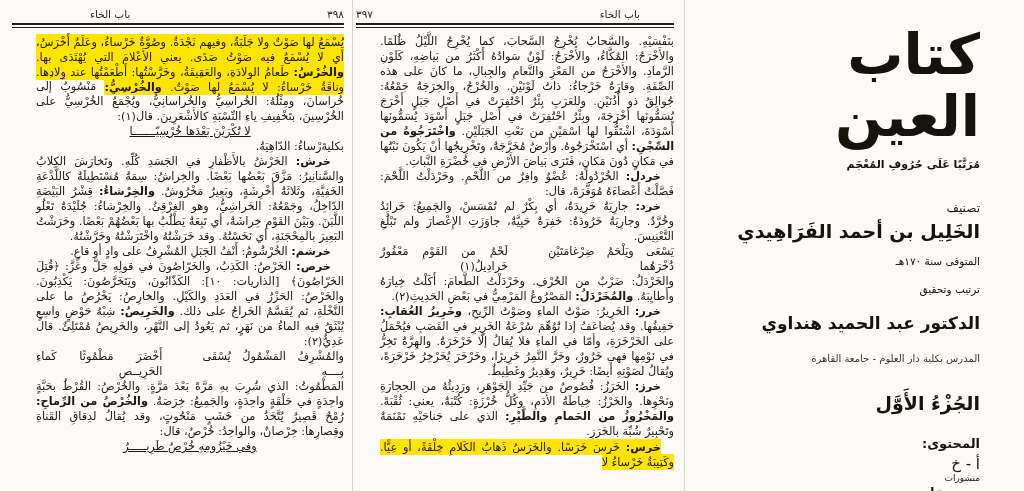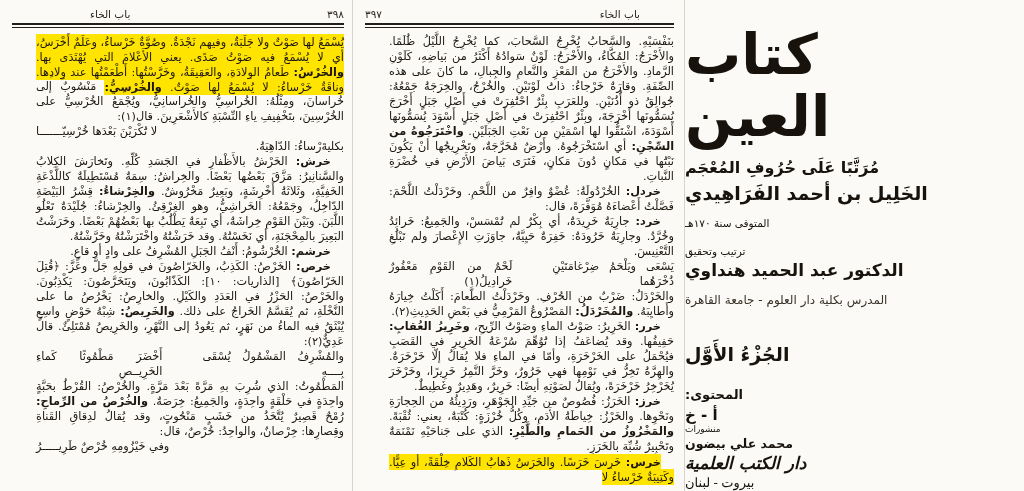--- a/index.html
+++ b/index.html
@@ -1,46 +1,46 @@
 <!DOCTYPE html>
 <html lang="ar"><head>
 <meta charset="utf-8">
 <style>
   html,body{margin:0;padding:0;background:#fbfaf6;}
   body{width:1024px;height:491px;overflow:hidden;font-family:"DejaVu Sans",sans-serif;}
   .spread{display:flex;width:1024px;height:491px;}
   .page-col{box-sizing:border-box;height:491px;overflow:hidden;background:#fbfaf6;}
   #col-left{width:352px;padding:8px 8px 0 12px;}
-  #col-mid{width:332px;padding:8px 10px 0 12px;border-left:1px solid #d8d4c9;}
-  #col-title{width:296px;border-left:1px solid #d8d4c9;text-align:left;direction:rtl;padding-top:12px;color:#17120c;}
+  #col-mid{width:332px;padding:8px 10px 0 3px;border-left:1px solid #d8d4c9;}
+  #col-title{width:296px;border-left:1px solid #d8d4c9;text-align:right;direction:rtl;padding-top:12px;color:#17120c;}
 
   .running-head{display:flex;justify-content:space-between;font-size:10.5px;color:#2b251d;direction:ltr;align-items:baseline;}
   .rh-pad-left{margin-left:78px;}
   .rh-pad-right{margin-right:34px;}
   .head-rule{margin-top:3px;height:2px;border-top:2.5px solid #241f18;border-bottom:1px solid #241f18;}
 
   .body-text{direction:rtl;font-size:11.3px;line-height:15px;text-align:justify;color:#1d1710;margin-top:6px;margin-left:24px;}
   .body-text p{margin:0;}
   .entry{text-indent:13px;}
   .vrow{display:flex;justify-content:center;gap:40px;text-indent:0;}
-  .vcenter{text-align:left;text-indent:0;}
+  .vcenter{text-align:center;text-indent:0;text-decoration:underline;}
   mark{background:#ffe400;color:inherit;padding:1.5px 0;}
   b{font-weight:bold;}
 
   .t-title{font-size:56px;font-weight:bold;line-height:62px;margin-top:12px;letter-spacing:0;}
-  .t-subtitle{font-size:16px;font-weight:bold;margin-top:10px;}
+  .t-subtitle{font-size:11px;font-weight:bold;margin-top:10px;}
   .t-tasnif{font-size:12px;margin-top:30px;}
   .t-author{font-size:19px;font-weight:bold;margin-top:5px;}
   .t-died{font-size:10.5px;margin-top:13px;}
   .t-tartib{font-size:10.5px;margin-top:16px;}
-  .t-editor{font-size:17px;font-weight:bold;margin-top:3px;}
-  .t-editor-sub{font-size:12px;margin-top:13px;color:#3a332a;}
-  .t-volume{font-size:19px;font-weight:bold;margin-top:36px;}
+  .t-editor{font-size:17px;font-weight:bold;margin-top:18px;}
+  .t-editor-sub{font-size:10px;margin-top:20px;color:#3a332a;}
+  .t-volume{font-size:19px;font-weight:bold;margin-top:28px;}
   .t-contents-label{font-size:13px;font-weight:bold;margin-top:22px;}
-  .t-contents-range{font-size:15px;font-weight:bold;margin-top:4px;}
+  .t-contents-range{font-size:15px;font-weight:normal;margin-top:4px;}
   .t-pub1{font-size:9px;}
   .t-pub2{font-size:12.5px;font-weight:bold;margin-top:2px;}
   .t-pub3{font-size:17px;font-weight:bold;margin-top:2px;font-style:italic;}
   .t-pub4{font-size:13px;margin-top:2px;font-family:Liberation Serif, serif;}
 </style>
 </head>
 <body>
 
 <div class="spread">
 
@@ -87,20 +87,21 @@
       <p class="entry"><b>خرر:</b><span> الخَرِيرُ: صَوْتُ الماءِ وصَوْتُ الرِّيحِ، </span><b>وخَرِيرُ العُقابِ:</b><span> حَفِيفُها. وقد يُضاعَفُ إذا تُوُهِّمَ سُرْعَةُ الخَرِيرِ في القَصَبِ فيُحْمَلُ على الخَرْخَرَةِ، وأمّا في الماءِ فلا يُقالُ إلّا خَرْخَرَةٌ. والهِرَّةُ تَخِرُّ في نَوْمِها فهي خَرُورٌ، وخَرَّ النَّمِرُ خَرِيرًا، وخَرْخَرَ يُخَرْخِرُ خَرْخَرَةً، ويُقالُ لصَوْتِهِ أيضًا: خَرِيرٌ، وهَدِيرٌ وغَطِيطٌ.</span></p>
       <p class="entry"><b>خرز:</b><span> الخَرَزُ: فُصُوصٌ من جَيِّدِ الجَوْهَرِ، ورَدِيئُهُ من الحِجارَةِ ونَحْوِها. والخَرْزُ: خِياطَةُ الأَدَمِ، وكُلُّ خُرْزَةٍ: كُتْبَةٌ، يعني: ثُقْبَةً. </span><b>والمَخْرُوزُ من الحَمامِ والطَّيْرِ:</b><span> الذي على جَناحَيْهِ نَمْنَمَةٌ وتَحْبِيرٌ شُبِّهَ بالخَرَزِ.</span></p>
       <p class="entry"><mark><b>خرس:</b><span> خَرِسَ خَرَسًا. والخَرَسُ ذَهابُ الكَلامِ خِلْقَةً، أو عِيًّا. وكَتِيبَةٌ خَرْساءُ لا</span></mark></p>
     </div>
 
   </section>
 
   <aside class="page-col" id="col-title">
     <div class="t-title">كتاب العين</div>
     <div class="t-subtitle">مُرَتَّبًا عَلَى حُرُوفِ المُعْجَم</div>
+    <div class="t-tasnif">تصنيف</div>
     <div class="t-author">الخَلِيل بن أحمد الفَرَاهِيدي</div>
     <div class="t-died">المتوفى سنة ١٧٠هـ</div>
     <div class="t-tartib">ترتيب وتحقيق</div>
     <div class="t-editor">الدكتور عبد الحميد هنداوي</div>
     <div class="t-editor-sub">المدرس بكلية دار العلوم - جامعة القاهرة</div>
     <div class="t-volume">الجُزْءُ الأَوَّل</div>
     <div class="t-contents-label">المحتوى:</div>
     <div class="t-contents-range">أ - خ</div>
     <div class="t-pub1">منشورات</div>
     <div class="t-pub2">محمد علي بيضون</div>

